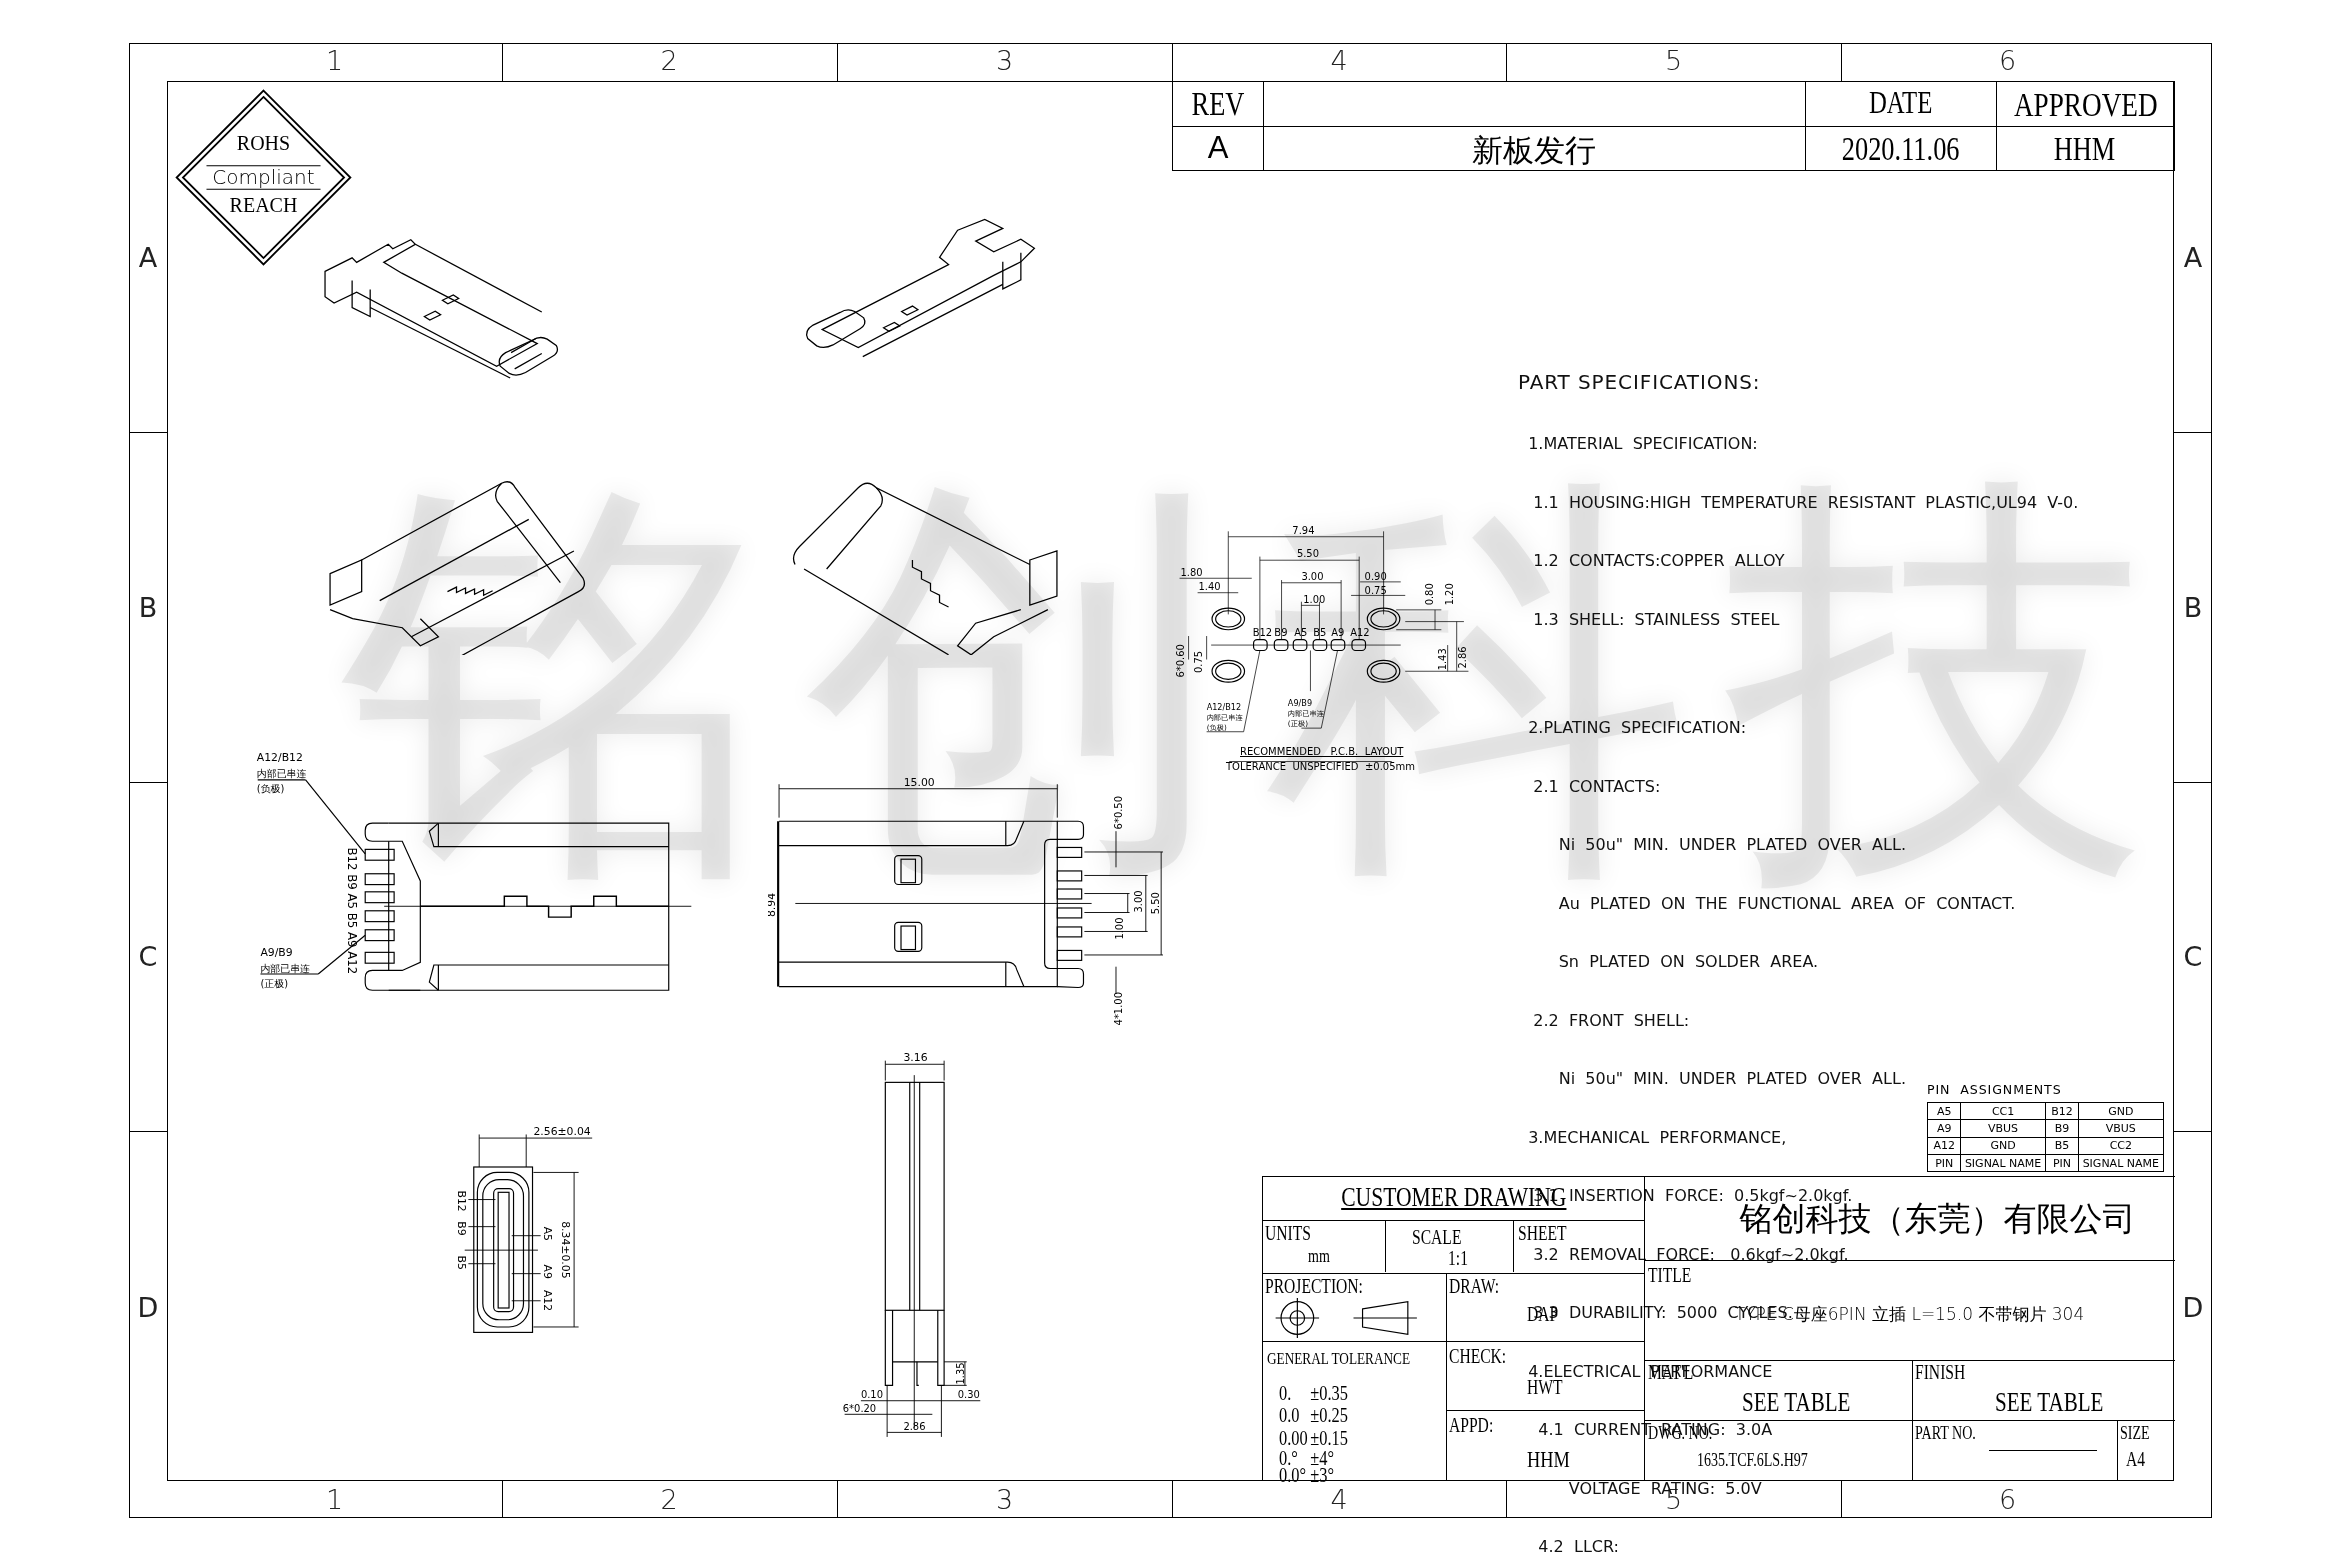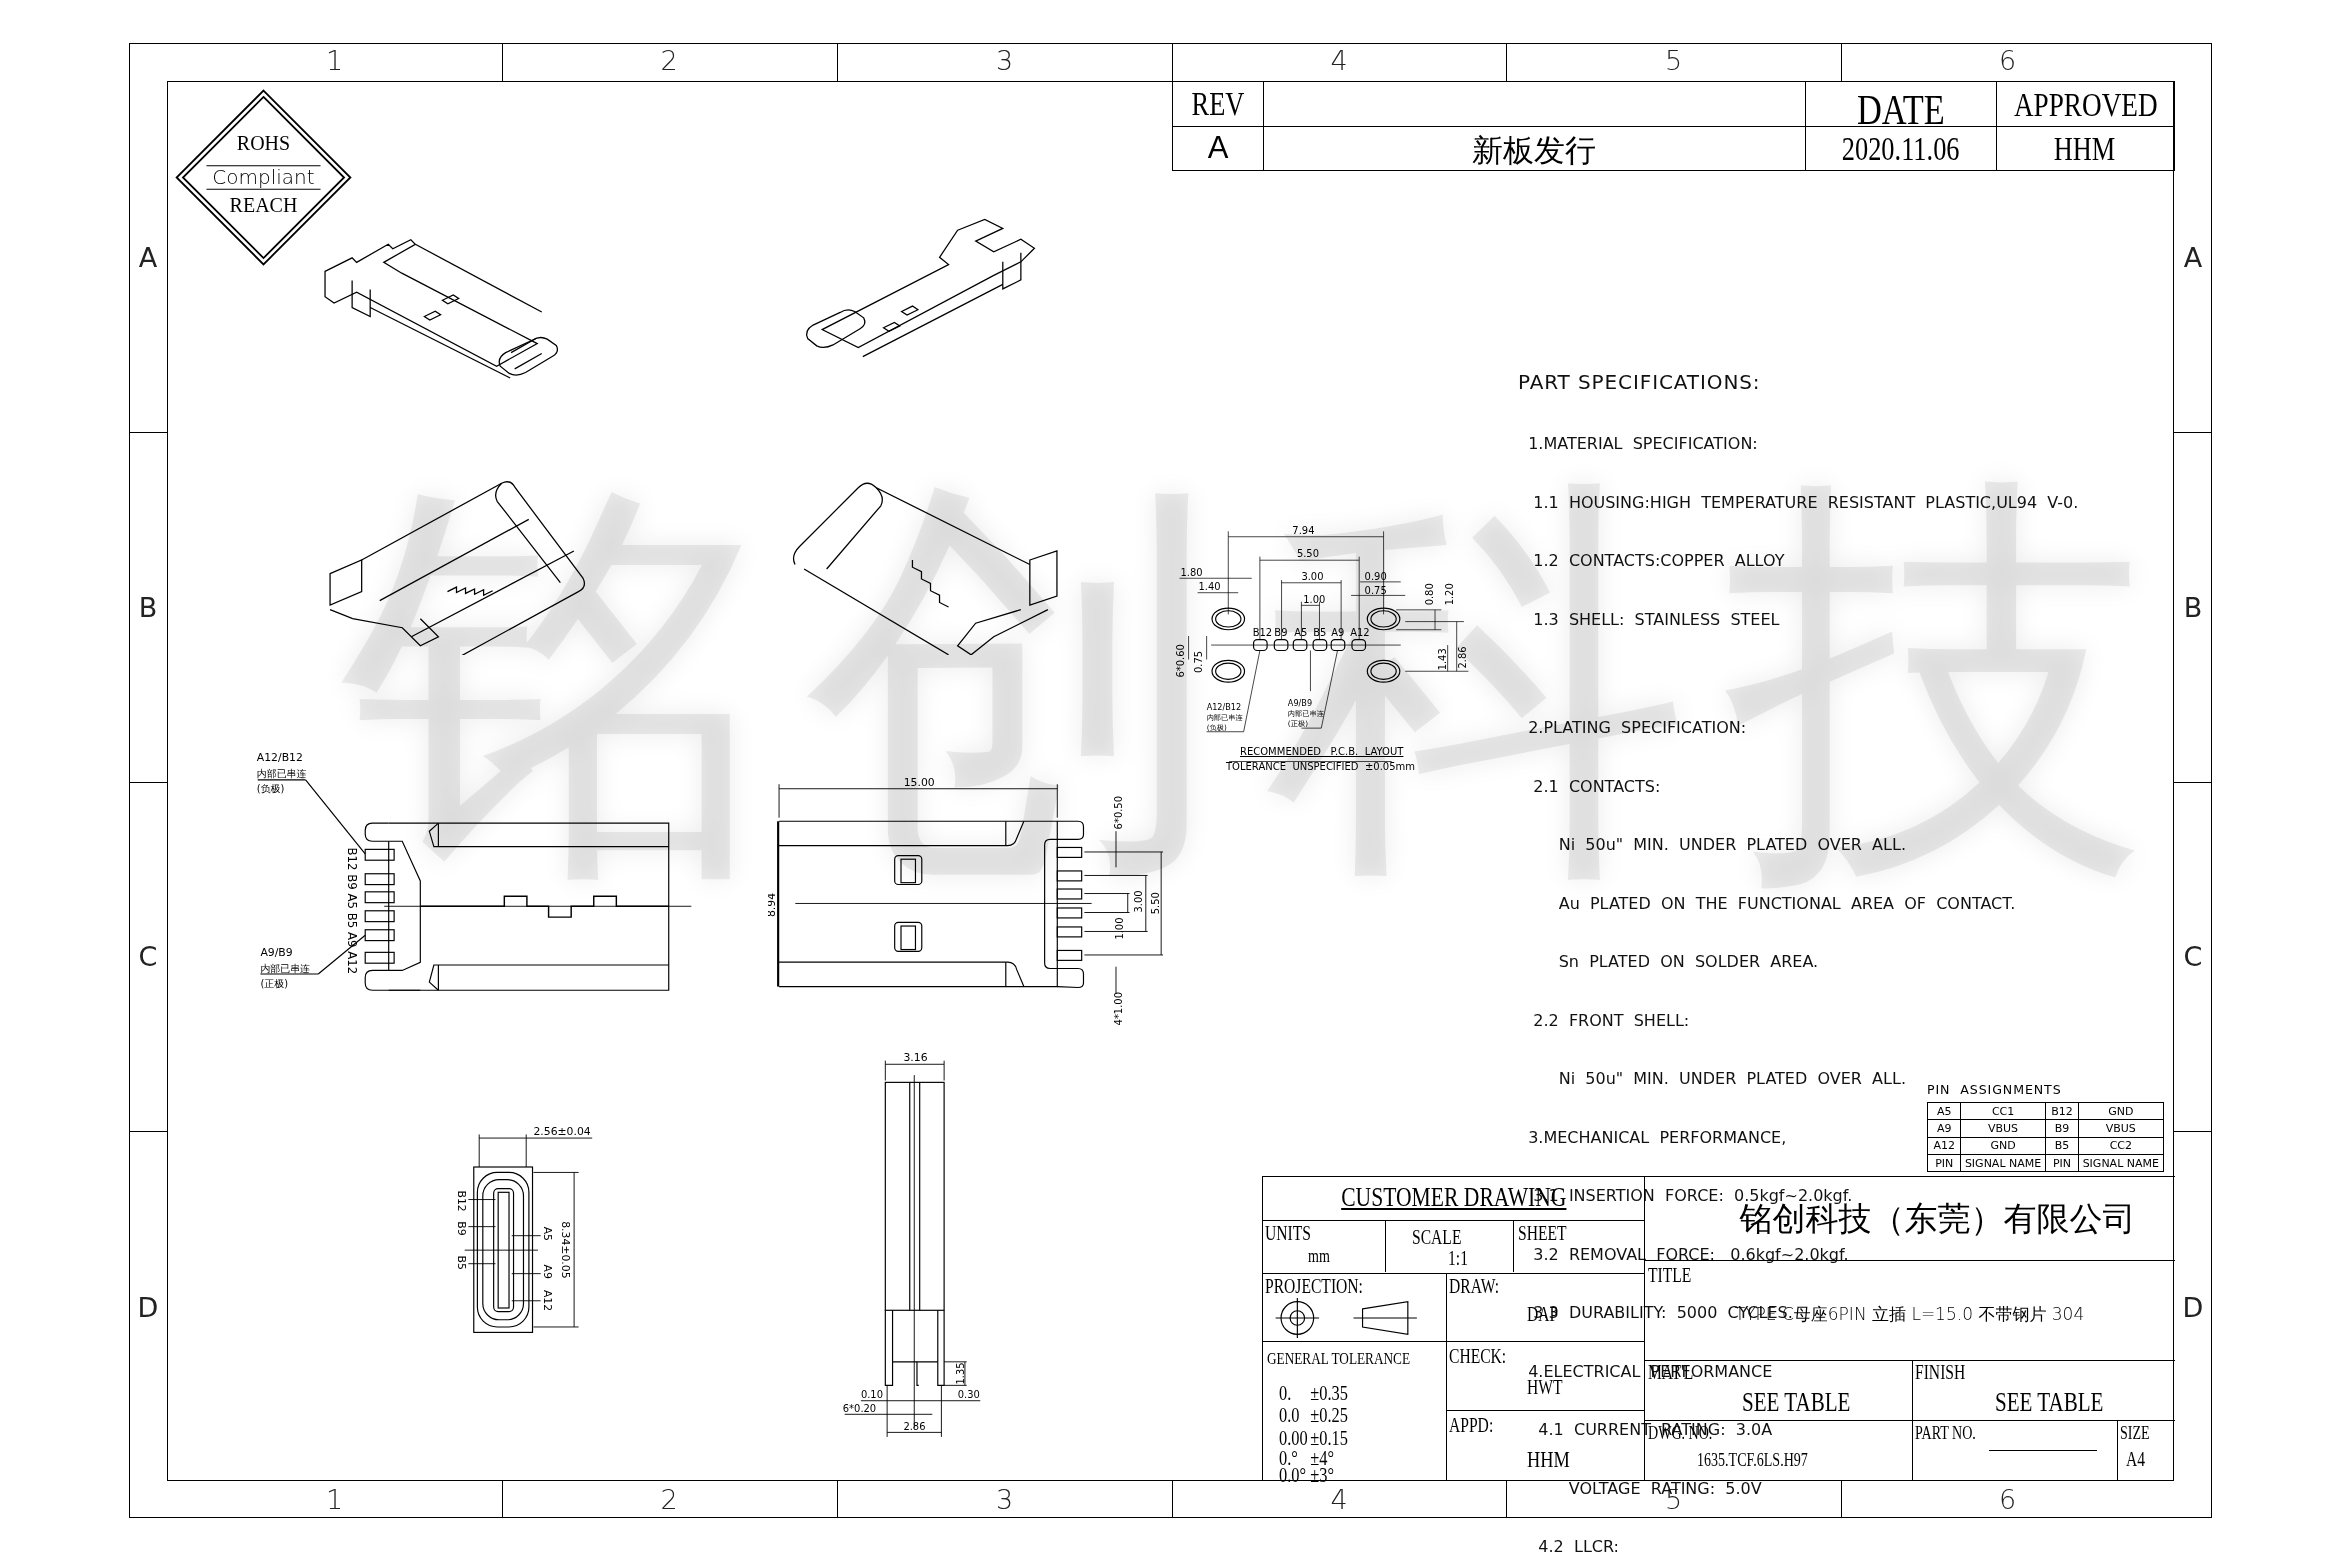--- a/index.html
+++ b/index.html
@@ -70,21 +70,21 @@
 <div class="zone-v" style="left:2174px;top:592px;">B</div>
 <div class="zone-v" style="left:2174px;top:941px;">C</div>
 <div class="zone-v" style="left:2174px;top:1292px;">D</div>
 
 <div class="abs" style="left:1172px;top:81px;width:1003px;height:90px;border:1.8px solid #000;border-top:none;box-sizing:border-box;">
   <div class="vline" style="left:90px;top:0;height:89px;"></div>
   <div class="vline" style="left:632px;top:0;height:89px;"></div>
   <div class="vline" style="left:823px;top:0;height:89px;"></div>
   <div class="hline" style="left:0;top:45px;width:1001px;"></div>
   <div class="cell" style="left:0;top:3.6px;width:90px;text-align:center;font-size:33px;"><span class="cad-c">REV</span></div>
-  <div class="cell" style="left:632px;top:3.6px;width:191px;text-align:center;font-size:43px;"><span class="cad-c">DATE</span></div>
+  <div class="cell" style="left:632px;top:3.6px;width:191px;text-align:center;font-size:31px;"><span class="cad-c">DATE</span></div>
   <div class="cell" style="left:823px;top:3.6px;width:178px;text-align:center;font-size:34px;"><span class="cad-c">APPROVED</span></div>
   <div class="cell" style="left:0;top:49px;width:90px;text-align:center;font-size:31px;font-family:'Liberation Sans',sans-serif;">A</div>
   <div class="cell" style="left:90px;top:49px;width:542px;text-align:center;font-size:31px;font-family:'DejaVu Sans',sans-serif;font-weight:200;">新板发行</div>
   <div class="cell" style="left:632px;top:49px;width:191px;text-align:center;font-size:33px;"><span class="cad-c">2020.11.06</span></div>
   <div class="cell" style="left:823px;top:49px;width:178px;text-align:center;font-size:33px;"><span class="cad-c">HHM</span></div>
 </div>
 
 <div class="abs" style="left:173px;top:87px;width:181px;height:181px;">
   <svg width="181" height="181" viewBox="0 0 200 200">
     <polygon points="100,4 196,100 100,196 4,100" fill="none" stroke="#000" stroke-width="2"></polygon>

